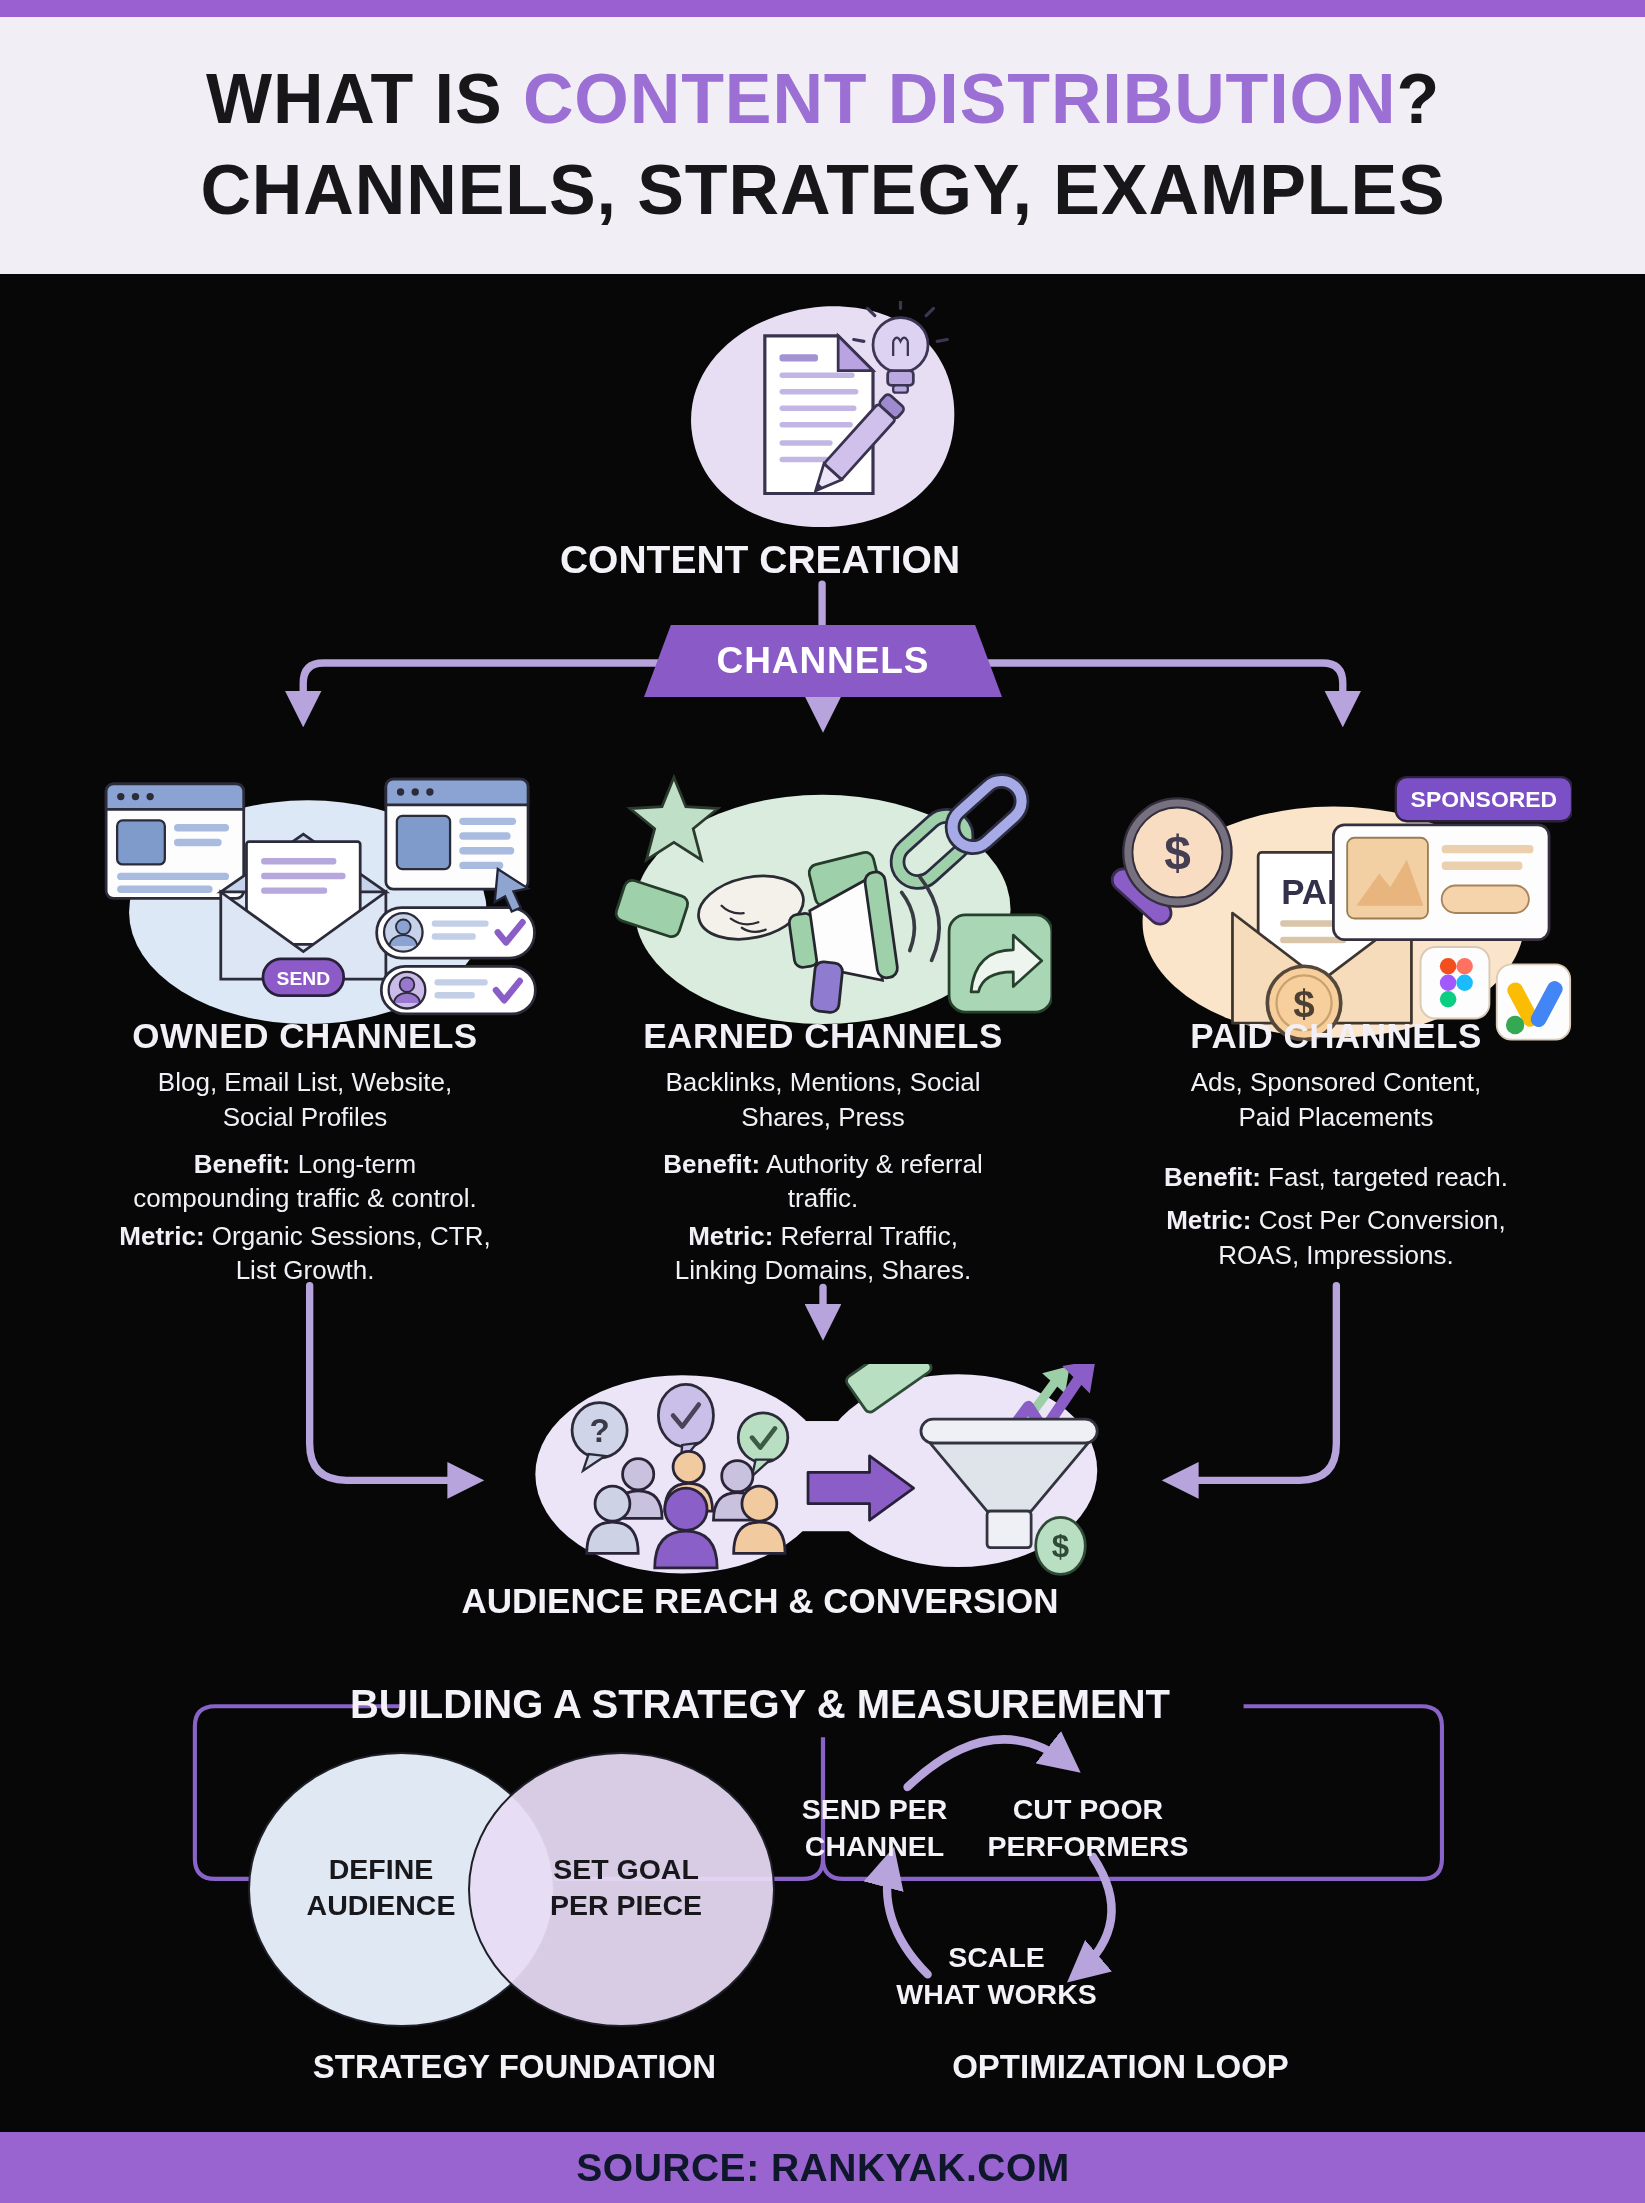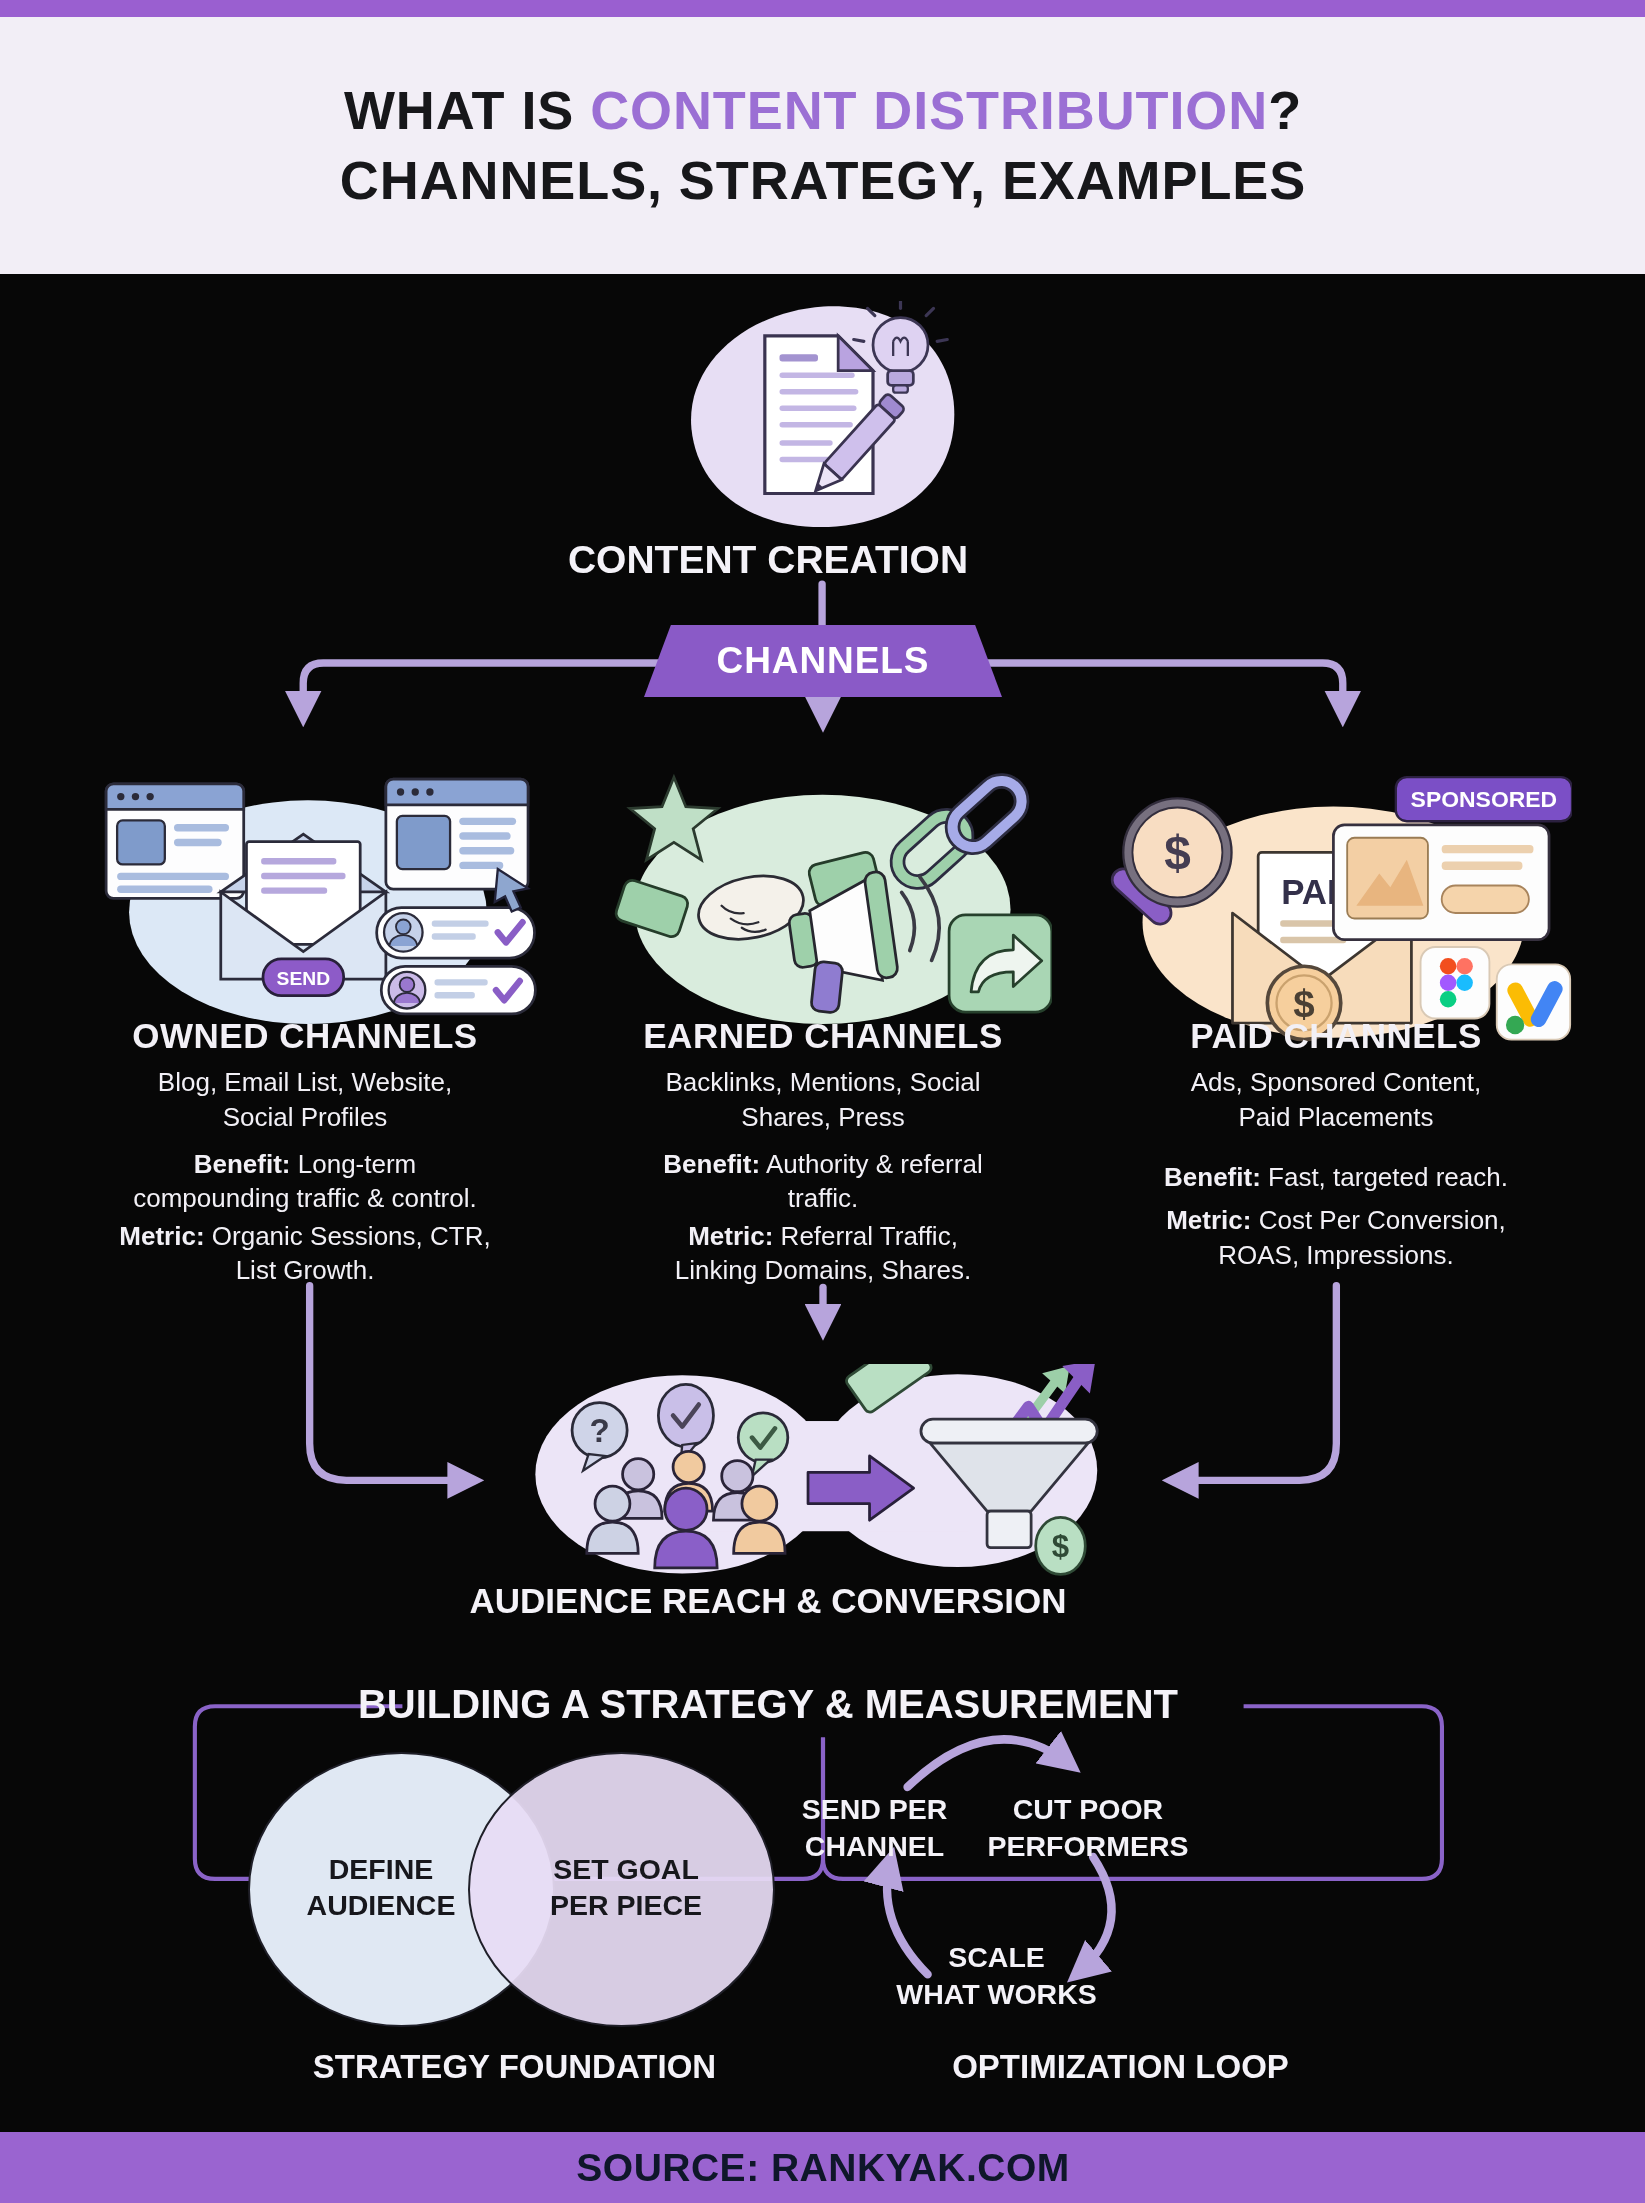--- a/index.html
+++ b/index.html
@@ -2,25 +2,25 @@
 <html style="font-size:14.7px"><head>
 <meta charset="utf-8">
 <style>
   html,body{margin:0;padding:0;background:#070707;}
   .stage{position:relative;width:1646px;height:2204px;background:#070707;overflow:hidden;
          font-family:"Liberation Sans",sans-serif;}
   
   .topbar{position:absolute;top:0;left:0;width:1646px;height:16.5px;background:#9a5fd0;}
   .header{position:absolute;top:16.5px;left:0;width:1646px;height:257px;background:#f2eef6;
           display:flex;flex-direction:column;align-items:center;justify-content:center;}
-  .header h1{margin:0;font-size:54px;line-height:1.3;font-weight:800;letter-spacing:0.9px;
+  .header h1{margin:0;font-size:70px;line-height:1.3;font-weight:800;letter-spacing:0.9px;
              color:#17171a;text-align:center;white-space:nowrap;}
   .header .hl{color:#9b6fd4;}
   
-  .whitelabel{position:absolute;left:8px;width:1520px;text-align:center;color:#f4f2f8;font-weight:700;}
+  .whitelabel{position:absolute;left:0;width:1520px;text-align:center;color:#f4f2f8;font-weight:700;}
   .pl{white-space:pre-line;}
   svg{display:block;}
   .abs{position:absolute;}
   .z1{z-index:1;} .z2{z-index:2;}
   
   .banner{position:absolute;left:644px;top:625px;width:358px;height:72px;background:#8a5ac7;
           clip-path:polygon(7.5% 0,92.5% 0,100% 100%,0 100%);
           display:flex;align-items:center;justify-content:center;
           color:#ffffff;font-size:37px;font-weight:700;letter-spacing:0.9px;}
   

